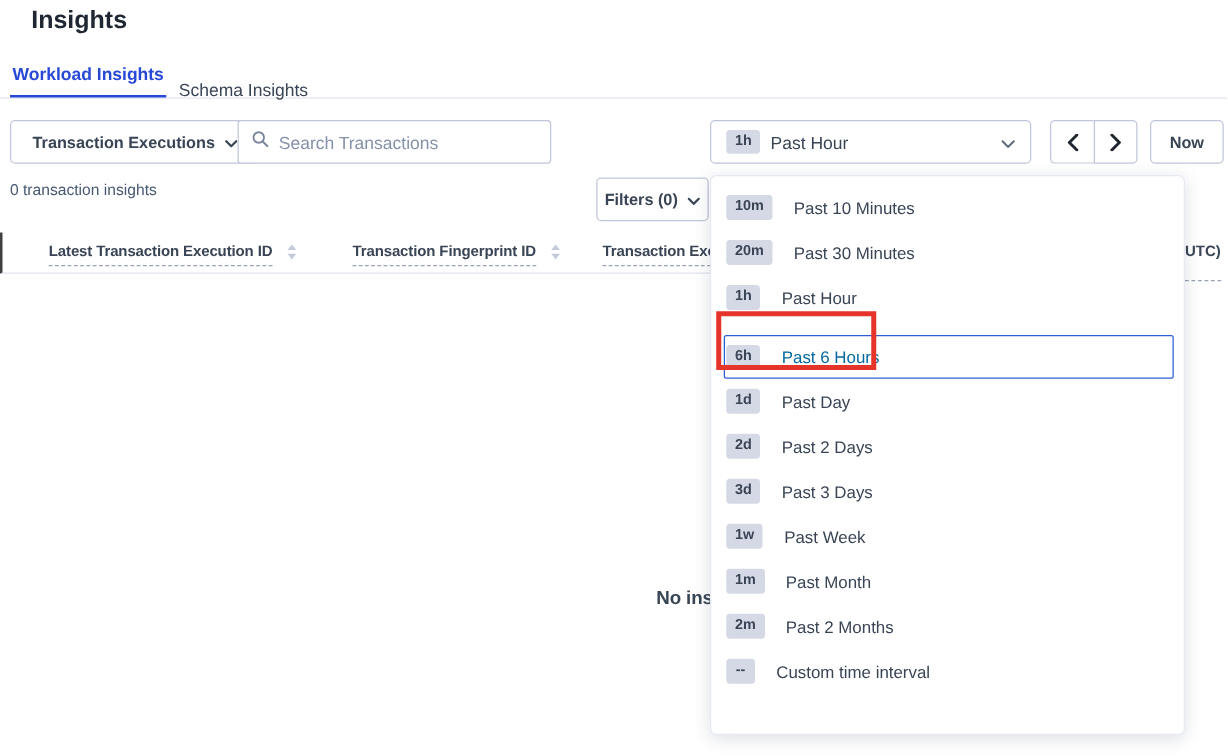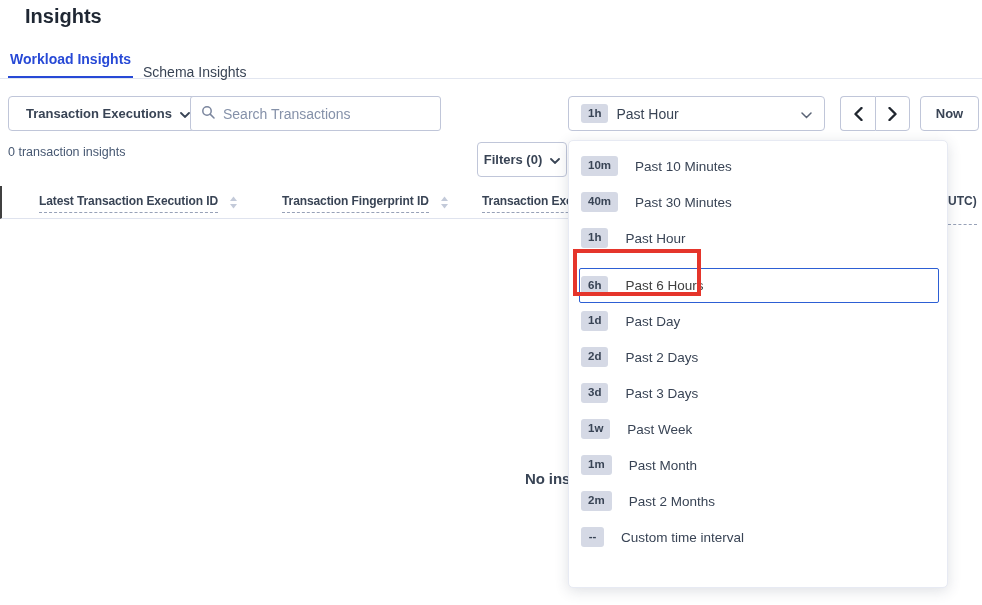--- a/index.html
+++ b/index.html
@@ -58,21 +58,21 @@
   .empty-msg { position:absolute; left:525px; top:470px; font-size:15px; font-weight:700;
                color:#394455; letter-spacing:-0.1px; white-space:nowrap; z-index:1; }
 
   
   .dropdown { position:absolute; left:568px; top:140px; width:380px; height:448px; background:#fff;
               border:1px solid #e7eaf3; border-radius:5px; box-shadow:0 3px 14px rgba(50,60,90,0.16);
               padding:7px 0 6px 0; z-index:10; }
   .dd-item { height:36px; display:flex; align-items:center; padding-left:12px; cursor:pointer; }
   .dd-item .dd-label { margin-left:17px; font-size:13.5px; color:#394455; }
   .dd-item.selected { margin:12px 8px 0 10px; padding-left:1px; border:1px solid #2d5fd4; border-radius:2px; height:35px; }
-  .dd-item.selected .dd-label { color:#404040; }
+  .dd-item.selected .dd-label { color:#0369a1; }
 
   
   .annotation { position:absolute; left:573px; top:249px; width:128px; height:47px;
                 border:4px solid #e5352b; z-index:20; pointer-events:none; }
 </style>
 </head>
 <body>
 
 <div class="page">
 
@@ -164,21 +164,21 @@
   <div class="th-frag">UTC)</div>
 
   <div class="empty-msg">No insight events since this page was last refreshed.</div>
 
   <div class="dropdown">
     <div class="dd-item">
       <span class="badge">10m</span>
       <span class="dd-label">Past 10 Minutes</span>
     </div>
     <div class="dd-item">
-      <span class="badge">40m</span>
+      <span class="badge">20m</span>
       <span class="dd-label">Past 30 Minutes</span>
     </div>
     <div class="dd-item">
       <span class="badge">1h</span>
       <span class="dd-label">Past Hour</span>
     </div>
     <div class="dd-item selected">
       <span class="badge">6h</span>
       <span class="dd-label">Past 6 Hours</span>
     </div>

